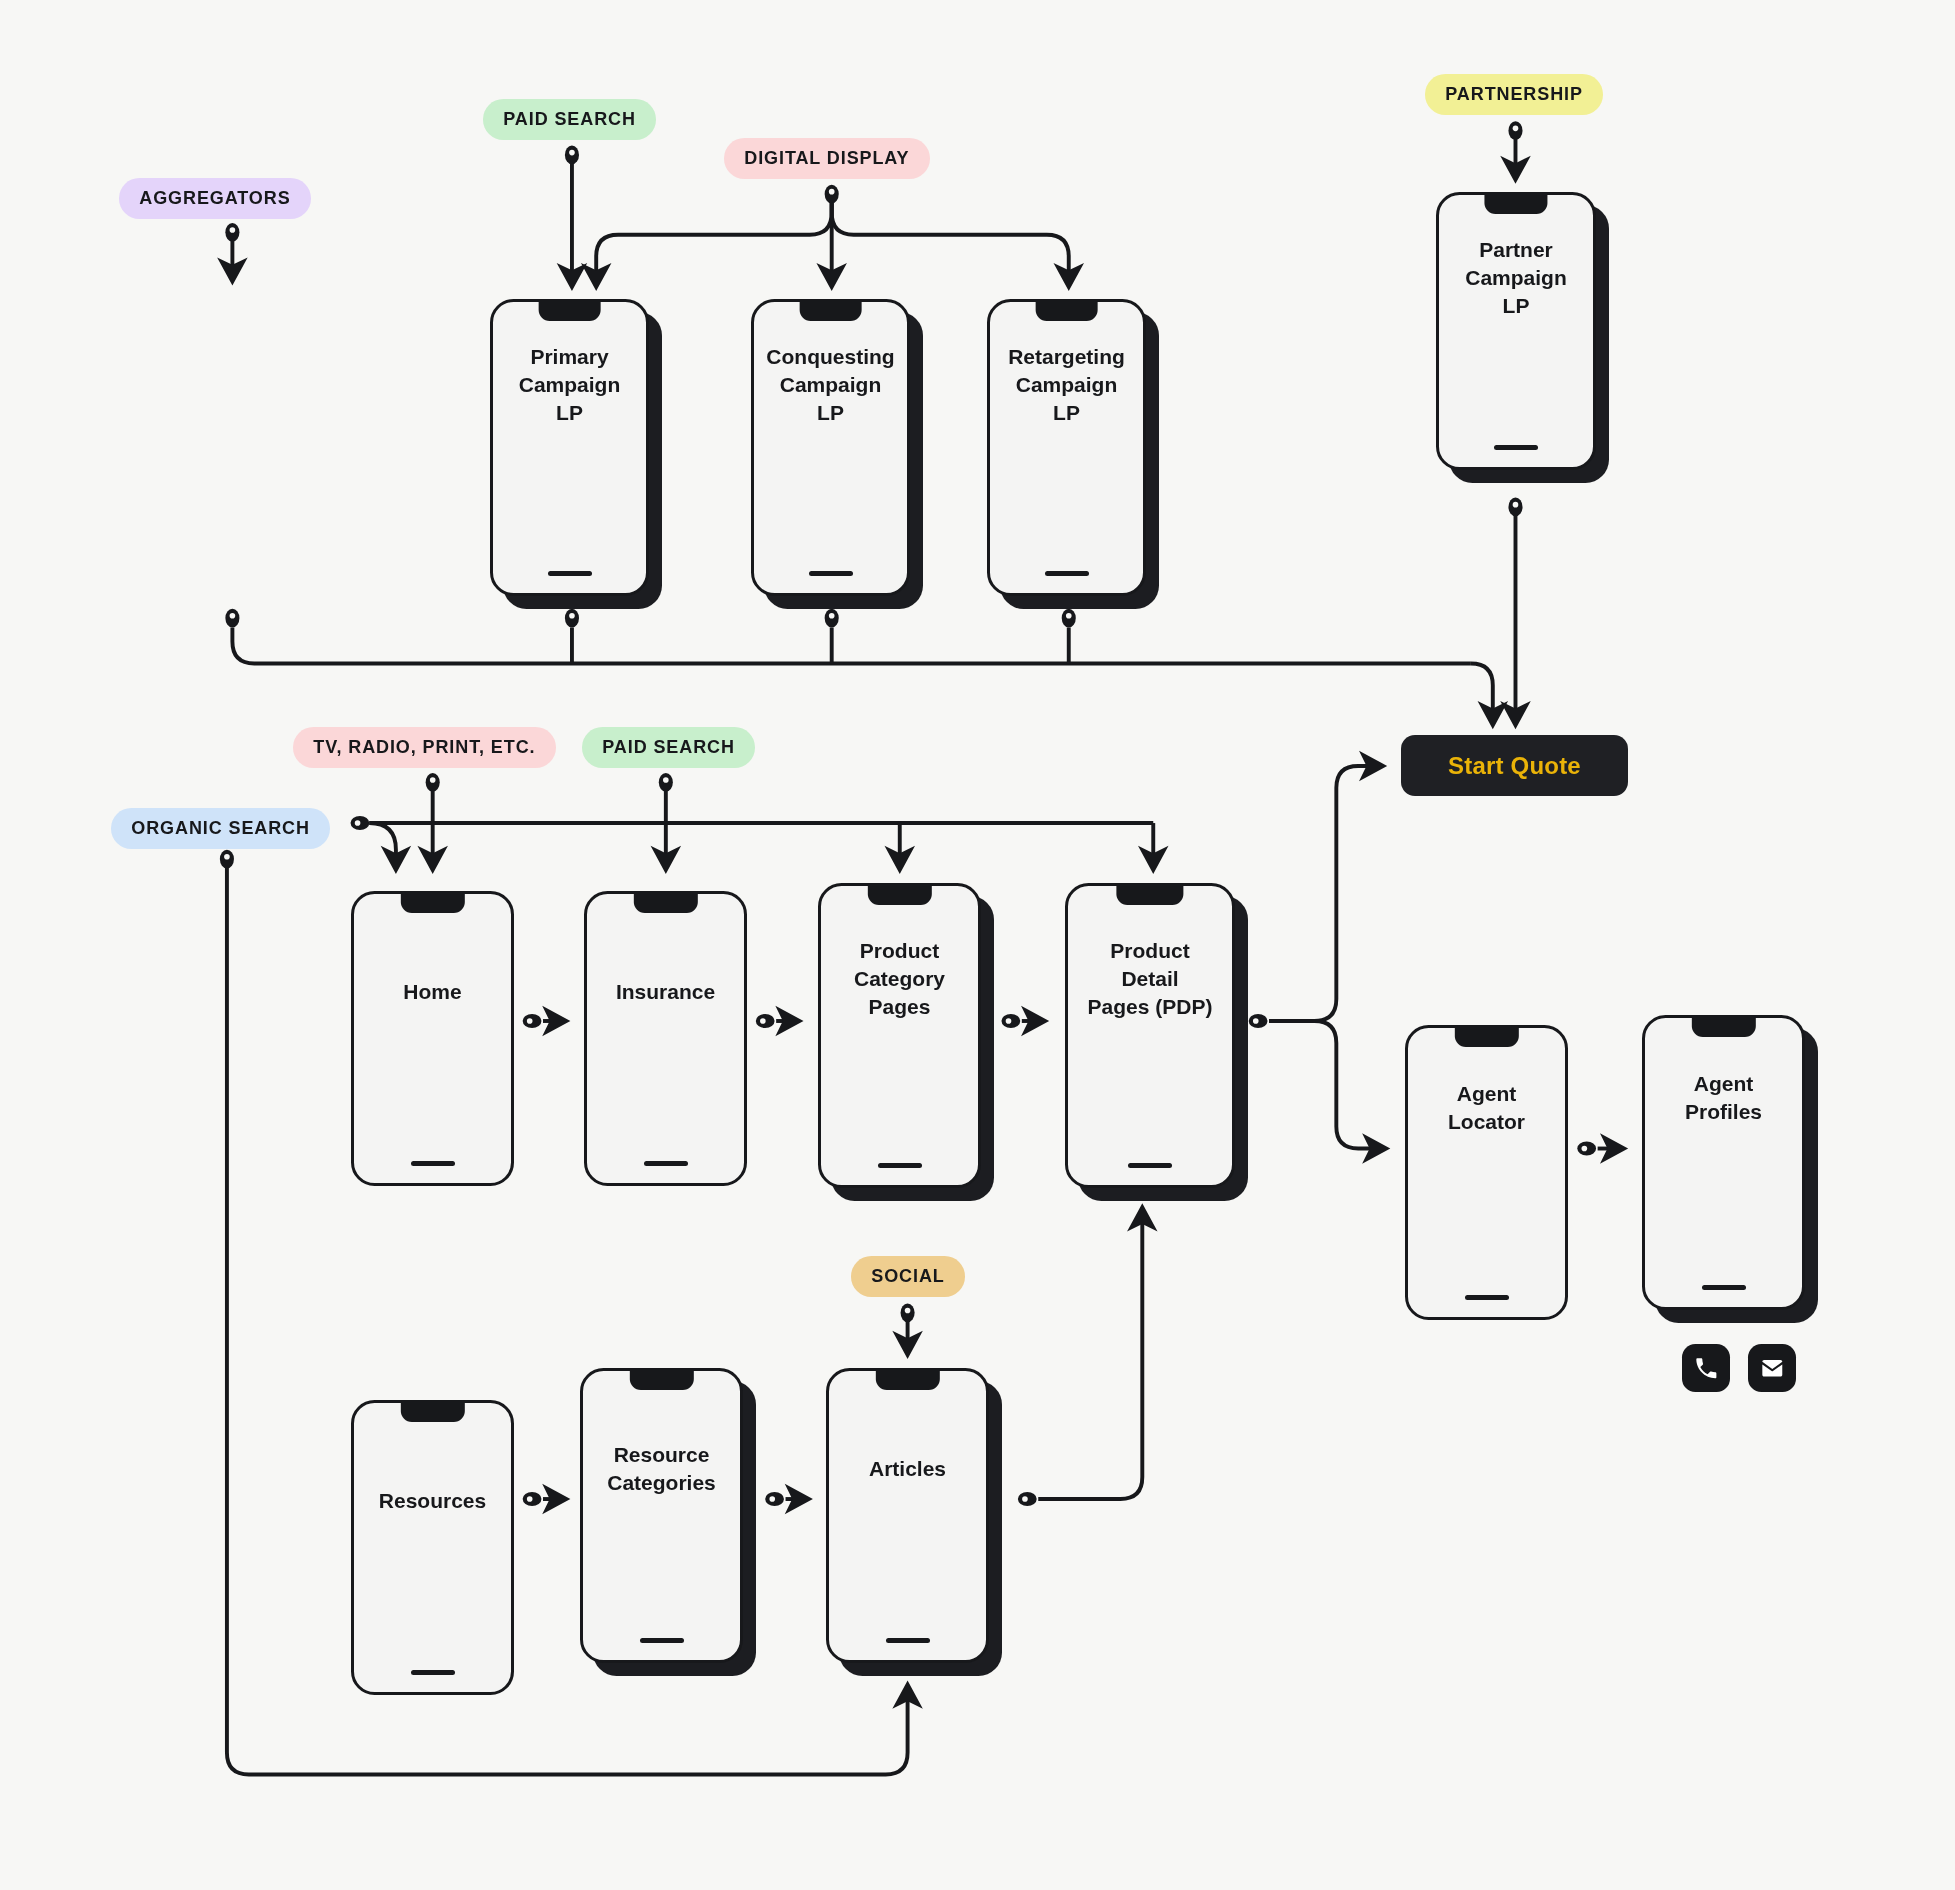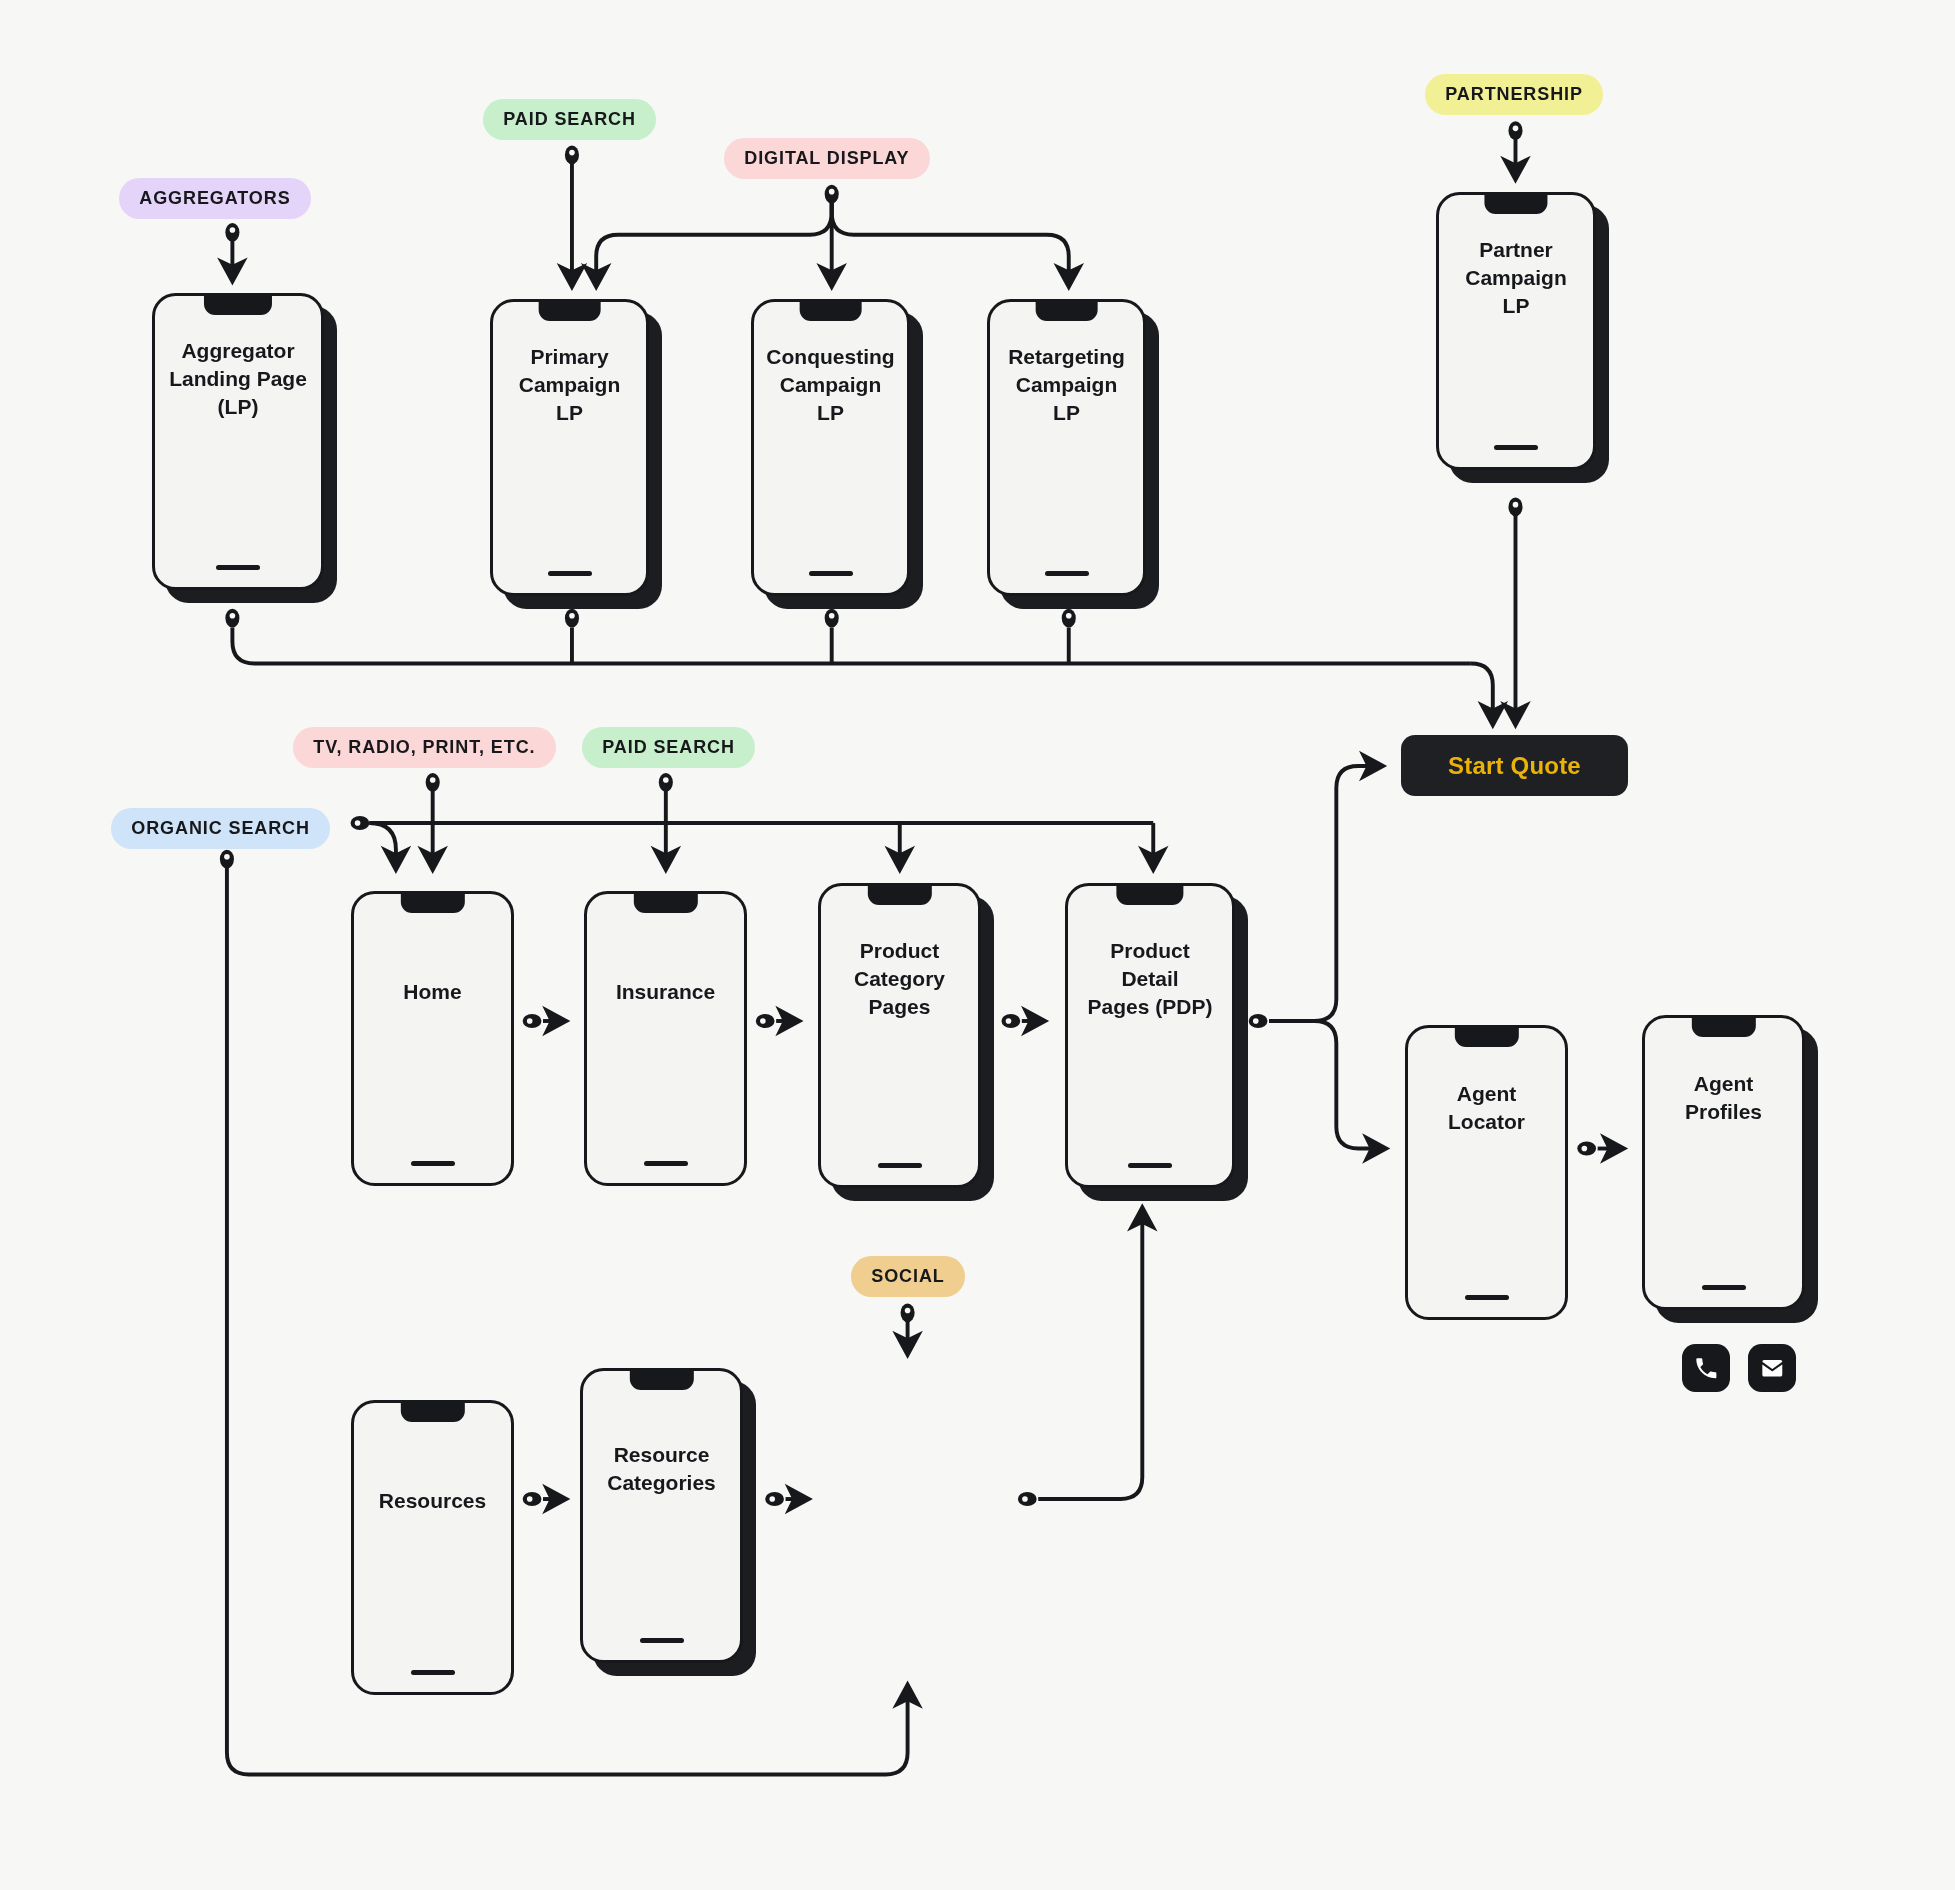--- a/index.html
+++ b/index.html
@@ -202,28 +202,20 @@
   <div class="badge" style="left:582px;top:727px;background:#C8EFCC;">
     <span>PAID SEARCH</span>
   </div>
   <div class="badge" style="left:111px;top:808px;background:#CFE3F9;">
     <span>ORGANIC SEARCH</span>
   </div>
   <div class="badge" style="left:851px;top:1256px;background:#EFCE8F;">
     <span>SOCIAL</span>
   </div>
 
-  <div class="phone" style="left:152px;top:293px;width:172px;height:297px;">
-    <div class="shade"></div>
-    <div class="body">
-      <div class="notch"></div>
-      <div class="label" style="top:41px;">Aggregator<br>Landing Page<br>(LP)</div>
-      <div class="home-ind"></div>
-    </div>
-  </div>
 
   <div class="phone" style="left:490px;top:299px;width:159px;height:297px;">
     <div class="shade"></div>
     <div class="body">
       <div class="notch"></div>
       <div class="label" style="top:41px;">Primary<br>Campaign<br>LP</div>
       <div class="home-ind"></div>
     </div>
   </div>
 
@@ -319,20 +311,28 @@
 
   <div class="phone" style="left:580px;top:1368px;width:163px;height:295px;">
     <div class="shade"></div>
     <div class="body">
       <div class="notch"></div>
       <div class="label" style="top:70px;">Resource<br>Categories</div>
       <div class="home-ind"></div>
     </div>
   </div>
 
+  <div class="phone" style="left:826px;top:1368px;width:163px;height:295px;">
+    <div class="shade"></div>
+    <div class="body">
+      <div class="notch"></div>
+      <div class="label" style="top:84px;">Articles</div>
+      <div class="home-ind"></div>
+    </div>
+  </div>
 
   <div id="start-quote" style="left:1401px;top:735px;width:227px;height:61px;">
     <span>Start Quote</span>
   </div>
 
   <div class="chip" style="left:1682px;top:1344px;">
     <svg viewBox="0 0 24 24">
       <path d="M6.6 10.8c1.4 2.8 3.8 5.1 6.6 6.6l2.2-2.2c.3-.3.7-.4 1-.2 1.2.4 2.4.6 3.7.6.6 0 1 .4 1 1V20c0 .6-.4 1-1 1C10.9 21 3 13.1 3 3.9c0-.6.4-1 1-1h3.4c.6 0 1 .4 1 1 0 1.3.2 2.5.6 3.7.1.4 0 .8-.2 1.1l-2.2 2.1z"></path>
     </svg>
   </div>

